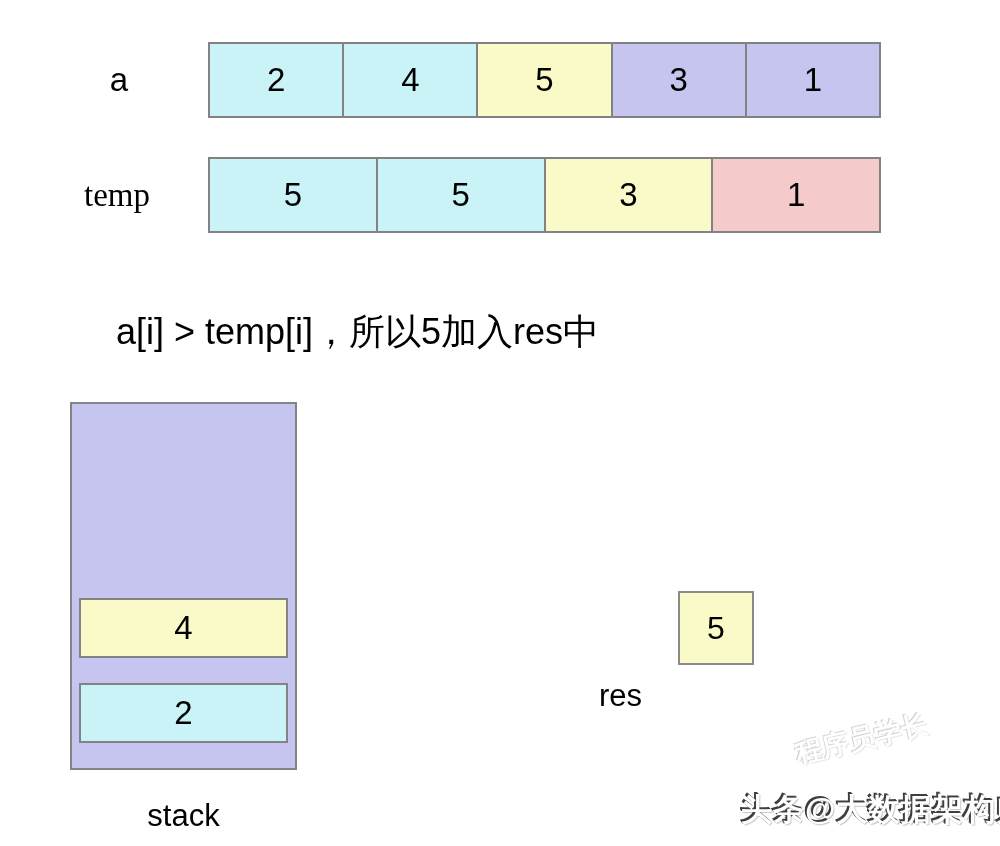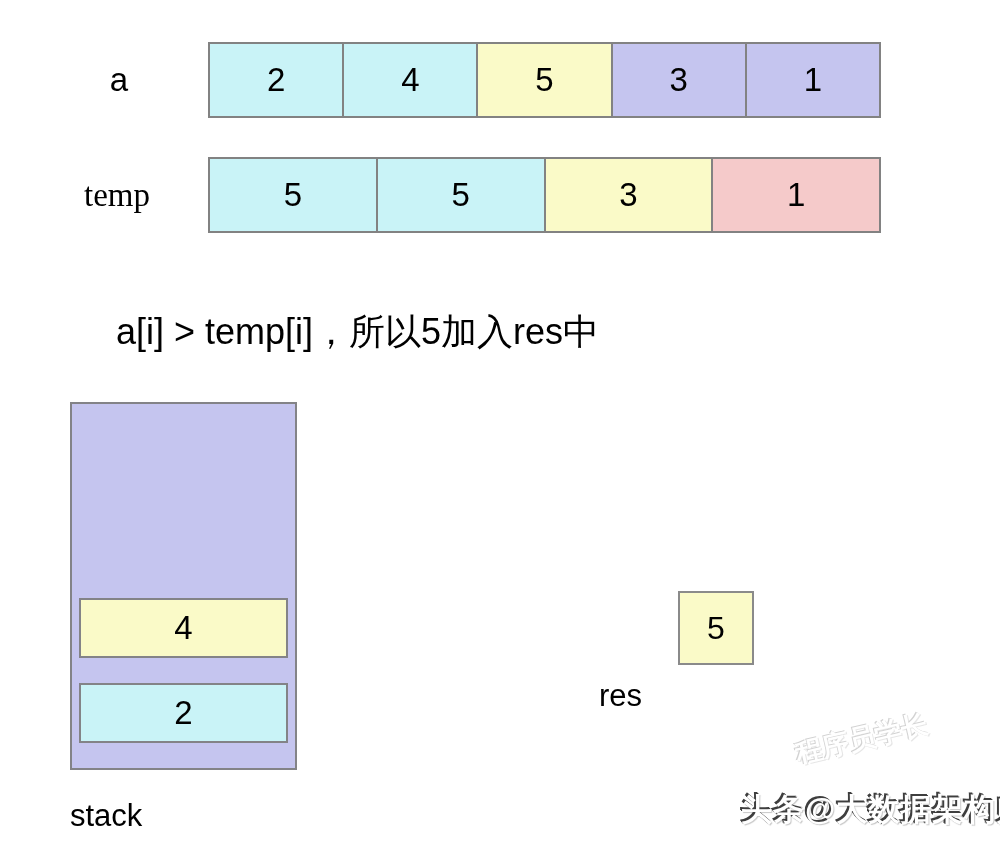--- a/index.html
+++ b/index.html
@@ -89,21 +89,21 @@
     font-size: 33px;
   }
   #stack-item-0 { top: 194px; }
   #stack-item-1 { top: 279px; }
 
   #stack-label {
     position: absolute;
     left: 70px;
     top: 798px;
     width: 227px;
-    text-align: left;
+    text-align: center;
     font-size: 31px;
   }
 
   
   #res-label {
     position: absolute;
     left: 599px;
     top: 638px;
     font-size: 31px;
     margin-top: 40px;

